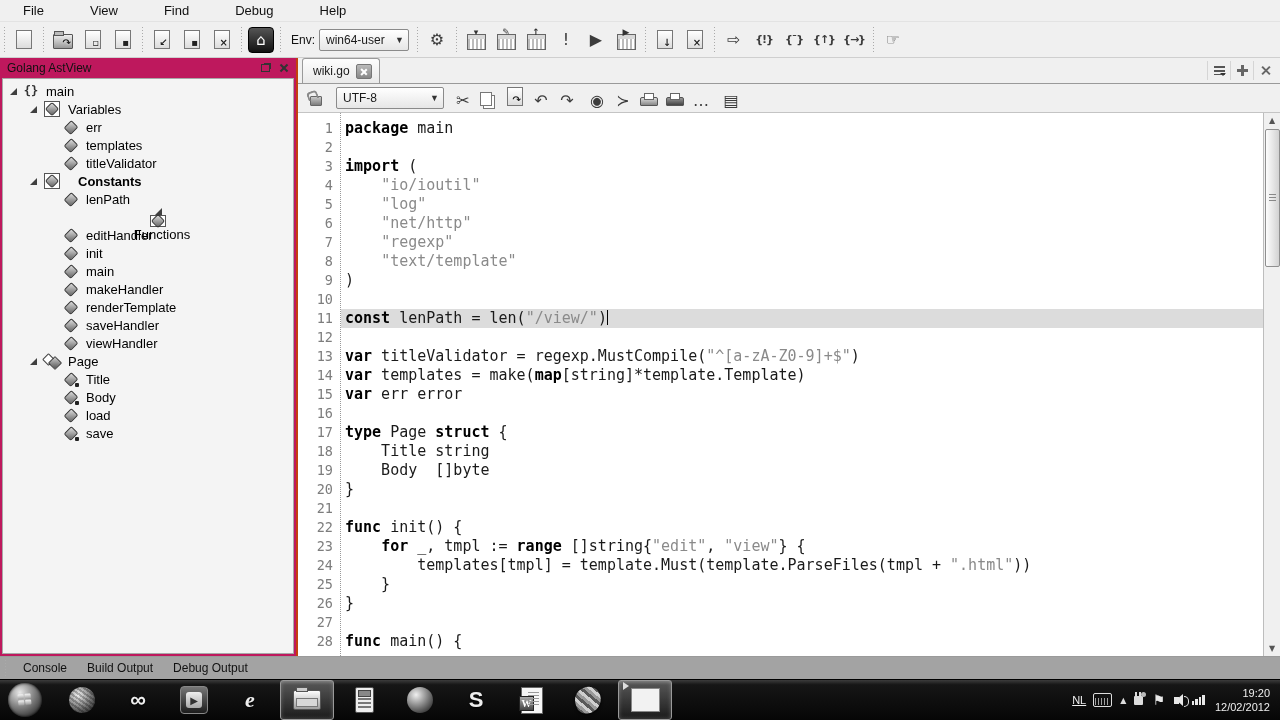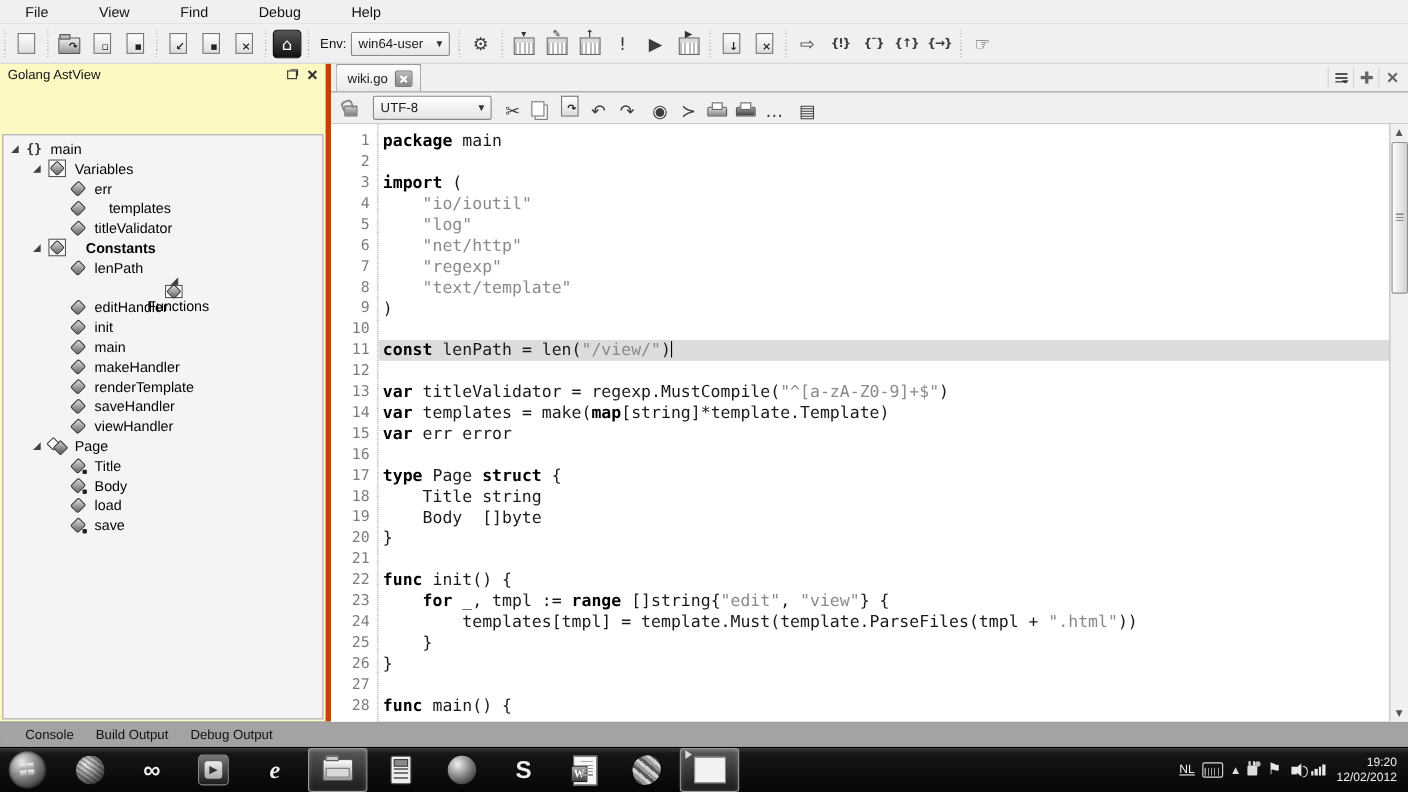--- a/index.html
+++ b/index.html
@@ -50,21 +50,21 @@
     color:#333;font-weight:bold;font-family:"DejaVu Sans",sans-serif;}
   .env-label{font-size:12px;margin:0 4px 0 6px;color:#111;}
   .combo{height:20px;background:linear-gradient(180deg,#fff,#e6e6e6);border:1px solid #8a8a8a;border-radius:2px;
     display:flex;align-items:center;font-size:12px;padding:0 4px 0 6px;}
   .combo .dd{margin-left:auto;padding-left:10px;font-size:9px;color:#333;}
   .combo.env{width:78px;margin-right:4px;}
   .combo.enc{width:96px;margin:0 6px;}
 
   
   .main{flex:1;display:flex;min-height:0;}
-  .sidebar{width:296px;display:flex;flex-direction:column;border-right:5px solid #c2410c;background:#fef9c3;gap:44px;}
+  .sidebar{width:296px;display:flex;flex-direction:column;border-right:2px solid #c2410c;background:#be185d;}
   .side-header{height:20px;display:flex;align-items:center;padding:0 4px 0 7px;font-size:12px;color:#111;}
   .side-header .sp{flex:1;}
   .sh-btn{width:16px;height:14px;display:flex;align-items:center;justify-content:center;margin-left:3px;}
   .gl-float{width:7px;height:6px;border:1px solid #333;box-shadow:2px -2px 0 -1px #333;}
   .xg.dark::before,.xg.dark::after{background:#333;width:2px;height:10px;left:4px;}
   .xg.dark{width:10px;height:10px;}
   .tree{flex:1;margin:0 2px 2px 2px;border:1px solid #a8a8a8;background:#f4f4f4;overflow:hidden;padding-top:3px;}
   .trow{height:18px;display:flex;align-items:center;font-size:13px;color:#000;}
   .exp{width:0;height:0;border-style:solid;border-width:0 0 7px 7px;border-color:transparent transparent #404040 transparent;
     margin-right:7px;}
@@ -346,21 +346,21 @@
           <div class="trow" style="padding-left: 61px;">
             <span class="tic tic-plain">
               <span class="dmnd" style="margin: 2px;"></span>
             </span>
             <span style="margin-left: 1px;">err</span>
           </div>
           <div class="trow" style="padding-left: 61px;">
             <span class="tic tic-plain">
               <span class="dmnd" style="margin: 2px;"></span>
             </span>
-            <span style="margin-left: 14px;">templates</span>
+            <span style="margin-left: 1px;">templates</span>
           </div>
           <div class="trow" style="padding-left: 61px;">
             <span class="tic tic-plain">
               <span class="dmnd" style="margin: 2px;"></span>
             </span>
             <span style="margin-left: 1px;">titleValidator</span>
           </div>
           <div class="trow" style="padding-left: 27px;">
             <span class="exp"></span>
             <span class="tic tic-box">

